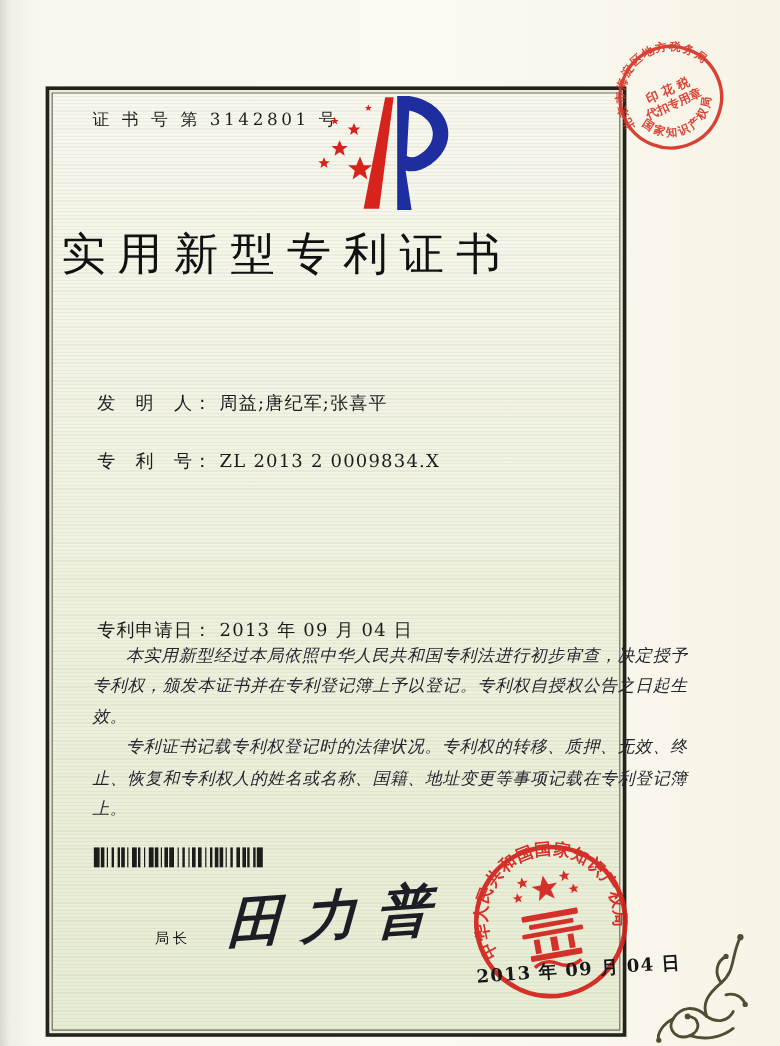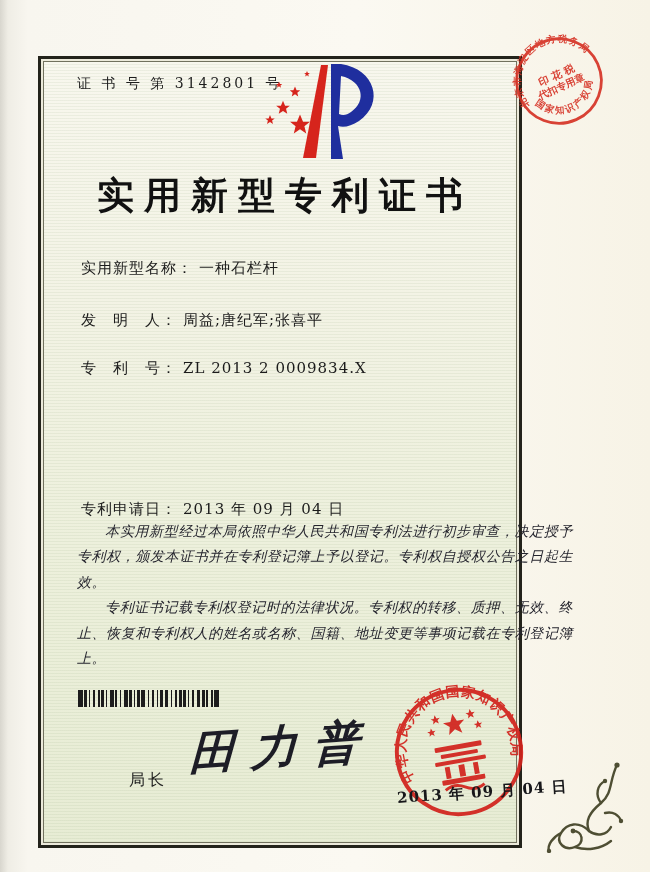--- a/index.html
+++ b/index.html
@@ -6,54 +6,54 @@
   body {
     width:650px; height:872px; overflow:hidden;
     font-family:"DejaVu Serif","Liberation Serif",serif;
     background:#ffffff;
   }
   .page {
     position:relative; width:650px; height:872px;
     background:linear-gradient(90deg,#d8d6ce 0px,#efede5 8px,#f8f6ef 28px,#fbf9f2 55%,#f7f3e6 100%);
   }
   .frame {
-    position:absolute; left:38px; top:56px; width:484px; height:792px;
+    position:absolute; left:38px; top:72px; width:484px; height:792px;
     border:3px solid #23231b;
     box-shadow: inset 0 0 0 2px #eceadb, inset 0 0 0 3px #71715e;
     background:
       repeating-linear-gradient(0deg, rgba(130,155,110,0.10) 0px, rgba(130,155,110,0.10) 1px, rgba(255,255,255,0) 1px, rgba(255,255,255,0) 3px),
       linear-gradient(180deg,#f8f7ee 0%,#f3f3e5 30%,#edf0dc 62%,#e7ecd4 100%);
   }
   .cert-number {
     position:absolute; left:36px; top:16px;
     font-size:14px; letter-spacing:3px; color:#1d1d1d;
   }
   .logo { position:absolute; left:216px; top:2px; width:152px; height:102px; }
   .tax-stamp {
     position:absolute; left:512px; top:34px; width:94px; height:94px;
     transform:rotate(-24deg); opacity:0.92; z-index:5;
   }
   .title {
     position:absolute; left:0; top:112px; width:100%;
-    text-align:center; font-size:37px; font-weight:bold;
+    font-size:37px; font-weight:normal;
     letter-spacing:10px; color:#111; text-indent:10px;
   }
   .field { position:absolute; left:40px; font-size:15px; color:#1b1b1b; letter-spacing:1px; white-space:nowrap; }
   .field .fvalue { margin-left:6px; }
   .body-text {
     position:absolute; left:36px; top:460px; width:496px;
     font-size:14px; line-height:1.82; color:#25252e;
     font-style:italic; text-align:justify; letter-spacing:0.5px;
   }
   .body-text p { text-indent:2em; }
   .barcode {
     position:absolute; left:37px; top:631px; width:180px; height:17px;
     font-size:0; white-space:nowrap; overflow:hidden;
   }
-  .signer-title { position:absolute; left:88px; top:699px; font-size:16px; letter-spacing:3px; color:#1c1c1c;margin-top:12px; }
+  .signer-title { position:absolute; left:88px; top:699px; font-size:12px; letter-spacing:3px; color:#1c1c1c; }
   .signature {
     position:absolute; left:148px; top:656px; width:240px;
     font-size:46px; font-weight:bold; font-style:italic;
     letter-spacing:16px; color:#1d1d26;
     transform:rotate(-4deg) skewX(-6deg); white-space:nowrap;
   }
   .big-seal {
     position:absolute; left:349px; top:624px; width:138px; height:138px;
     transform:rotate(-10deg); opacity:0.93; z-index:4;
   }
@@ -87,23 +87,20 @@
       <use href="#st" transform="translate(43,64) scale(1.05)" fill="#d6241c"></use>
       <use href="#st" transform="translate(26,47) scale(0.72)" fill="#d6241c"></use>
       <use href="#st" transform="translate(38,31) scale(0.55)" fill="#d6241c"></use>
       <use href="#st" transform="translate(13,59) scale(0.5)" fill="#d6241c"></use>
       <use href="#st" transform="translate(22,24) scale(0.34)" fill="#d6241c"></use>
       <use href="#st" transform="translate(50,13) scale(0.3)" fill="#d6241c"></use>
     </svg>
 
     <div class="title">实用新型专利证书</div>
 
-    <div class="field" style="top:200px">
-      <span class="flabel">实用新型名称：</span><span class="fvalue">一种石栏杆</span>
-    </div>
     <div class="field" style="top:252px">
       <span class="flabel">发　明　人：</span><span class="fvalue">周益;唐纪军;张喜平</span>
     </div>
     <div class="field" style="top:300px">
       <span class="flabel">专　利　号：</span><span class="fvalue">ZL 2013 2 0009834.X</span>
     </div>
     <div class="field" style="top:441px">
       <span class="flabel">专利申请日：</span><span class="fvalue">2013 年 09 月 04 日</span>
     </div>
 

